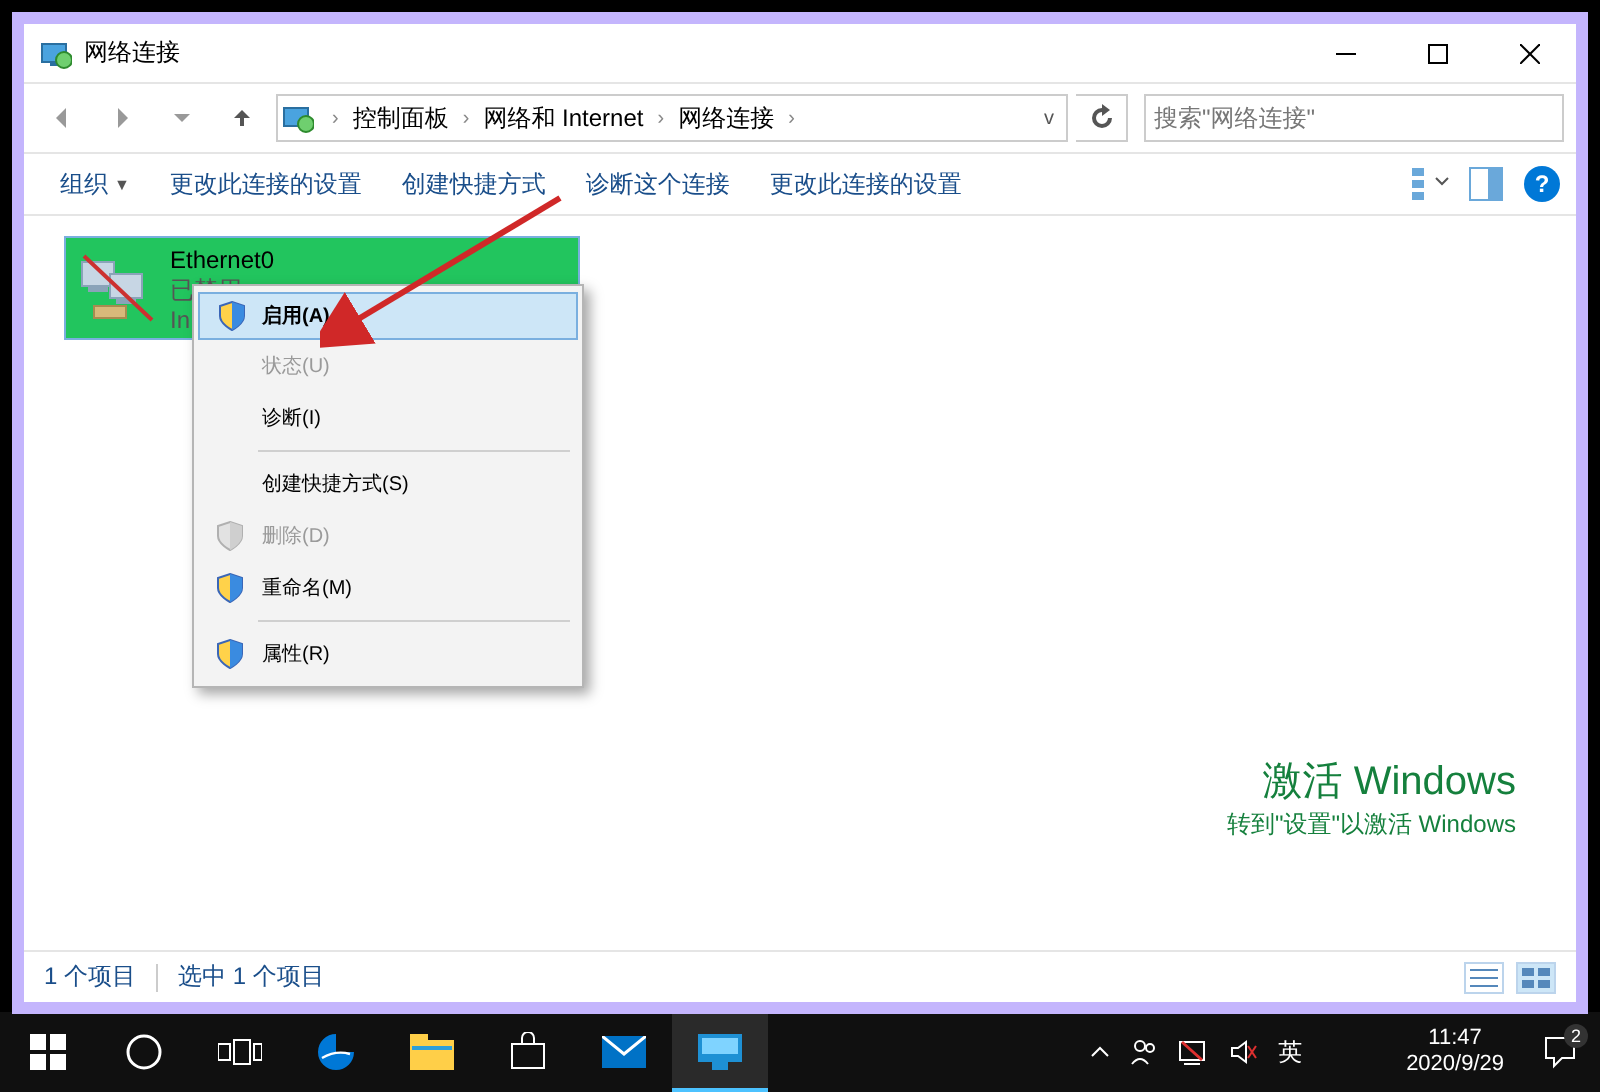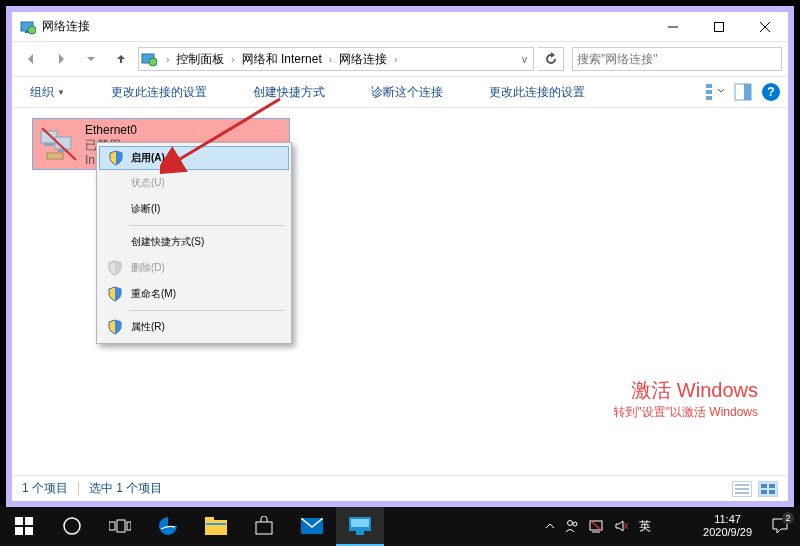--- a/index.html
+++ b/index.html
@@ -18,47 +18,47 @@
   .navbtn svg { width:14px; height:14px; fill:#999; }
   .navbtn.enabled svg { fill:#555; }
   .addr-box { flex:1; height:24px; border:1px solid #ccc; display:flex; align-items:center; padding:0 2px; font-size:12px; color:#000; }
   .addr-box .sep { color:#888; padding:0 5px; font-size:10px; }
   .addr-box .crumb { padding:2px 2px; }
   .addr-box .mini-icon { width:16px; height:16px; margin-right:4px; }
   .refresh-box { width:26px; height:24px; border:1px solid #ccc; border-left:none; display:flex; align-items:center; justify-content:center; }
   .refresh-box svg{ width:14px;height:14px;fill:#555;}
   .search-box { width:210px; height:24px; border:1px solid #ccc; margin-left:4px; display:flex; align-items:center; padding:0 4px; font-size:12px; color:#777; }
   
-  .toolbar { height:32px; display:flex; align-items:center; padding:0 8px; font-size:12px; border-top:1px solid #e5e5e5; border-bottom:1px solid #e5e5e5; background:#fff;gap:26px; }
+  .toolbar { height:32px; display:flex; align-items:center; padding:0 8px; font-size:12px; border-top:1px solid #e5e5e5; border-bottom:1px solid #e5e5e5; background:#fff; }
   .toolbar .tbtn { padding:4px 10px; color:#1a4e8a; display:flex; align-items:center; gap:3px; }
   .toolbar .tbtn .dd { font-size:8px; color:#555; }
   .toolbar .right { margin-left:auto; display:flex; align-items:center; gap:10px; }
   .toolbar .icon16 { width:18px; height:18px; }
   .help-circle { width:18px;height:18px;border-radius:50%;background:#0078d7;color:#fff;display:flex;align-items:center;justify-content:center;font-size:12px;font-weight:bold;}
   
   .content { position:absolute; left:0; right:0; top:98px; bottom:26px; background:#fff; }
-  .adapter { position:absolute; left:20px; top:8px; width:258px; height:52px; border:1px solid #7aaFDF; background:#fca5a5; display:flex; padding:4px 6px; font-size:12px; }
+  .adapter { position:absolute; left:20px; top:8px; width:258px; height:52px; border:1px solid #7aaFDF; background:#22c55e; display:flex; padding:4px 6px; font-size:12px; }
   .adapter .aicon { width:40px; height:40px; margin-right:6px; }
   .adapter .lines div { line-height:15px; }
   .adapter .lines .l2, .adapter .lines .l3 { color:#555; }
   
   .ctxmenu { position:absolute; left:84px; top:130px; width:196px; background:#f3f3f3; border:1px solid #b5b5b5; box-shadow:3px 3px 6px rgba(0,0,0,0.35); padding:3px 2px; font-size:10px; }
   .ctxmenu .mi { height:26px; display:flex; align-items:center; padding-left:32px; position:relative; }
   .ctxmenu .mi.highlight { background:#cde6f7; border:1px solid #7aafdf; height:24px; padding-left:31px; font-weight:bold; }
   .ctxmenu .mi.disabled { color:#9a9a9a; }
   .ctxmenu .mi .shield { position:absolute; left:8px; width:16px; height:16px; }
   .ctxmenu hr { border:none; border-top:1px solid #cfcfcf; margin:3px 4px 3px 30px; }
   
   .statusbar { position:absolute; left:0; right:0; bottom:0; height:26px; border-top:1px solid #e5e5e5; display:flex; align-items:center; font-size:12px; padding:0 10px; color:#1a4e8a; }
   .statusbar .sep { width:1px; height:14px; background:#ccc; margin:0 10px; }
   .statusbar .right { margin-left:auto; display:flex; gap:6px; }
   .viewbtn { width:20px; height:16px; border:1px solid #bcd4ec; display:flex; align-items:center; justify-content:center; }
   .viewbtn.active { background:#cde6f7; }
   
-  .watermark { position:absolute; right:30px; bottom:54px; text-align:right; color:#ef4444; pointer-events:none; }
+  .watermark { position:absolute; right:30px; bottom:54px; text-align:right; color:#15803d; pointer-events:none; }
   .watermark .l1 { font-size:20px; }
   .watermark .l2 { font-size:12px; }
   
   .arrow { position:absolute; left:148px; top:82px; pointer-events:none; }
   
   .taskbar { position:absolute; left:0; right:0; bottom:0; height:40px; background:#101010; display:flex; align-items:center; }
   .tb-item { width:48px; height:40px; display:flex; align-items:center; justify-content:center; }
   .tb-item.active { background:#2a2a2a; box-shadow: inset 0 -2px 0 #4cc2ff; }
   .tb-right { margin-left:auto; display:flex; align-items:center; height:40px; }
   .tray { display:flex; align-items:center; gap:10px; padding:0 8px; color:#fff; font-size:12px; }

